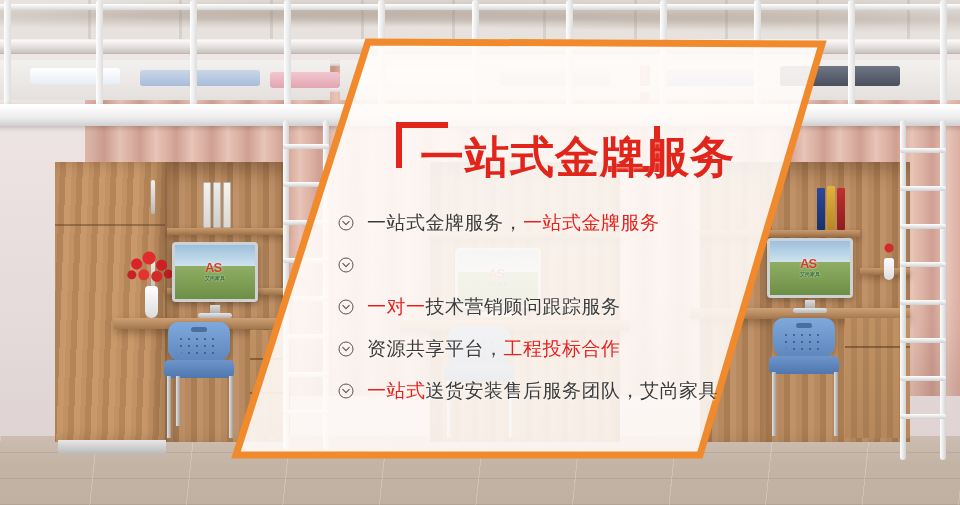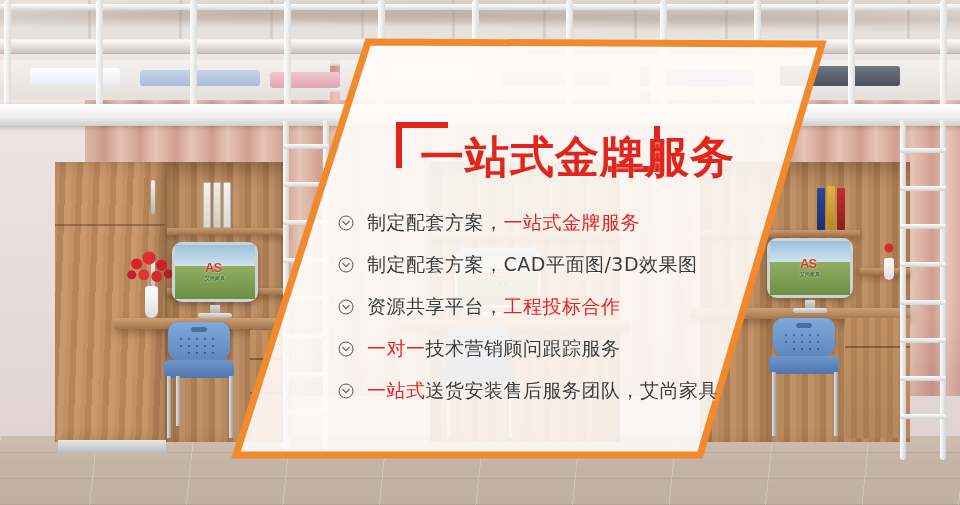--- a/index.html
+++ b/index.html
@@ -148,21 +148,21 @@
   .drawers{
     position:absolute;
     background:
       repeating-linear-gradient(90deg,#c0906191 0 6px, #a87d5391 6px 12px),
       linear-gradient(#c19265,#a87c52);
   }
   .drawer-line{ position:absolute; height:2px; background:rgba(80,50,25,.5); }
 
   
   .monitor{
-    position:absolute; width:86px; height:60px; border-radius:10px;
+    position:absolute; width:86px; height:60px; border-radius:4px;
     background:linear-gradient(#87a8c4 0 38%, #7fa35c 38% 100%);
     border:3px solid #cfd2d4;
     box-shadow:0 3px 7px rgba(0,0,0,.3);
   }
   .monitor .sky{ position:absolute; left:0; top:0; width:100%; height:38%;
     background:linear-gradient(#9cc0dc,#cfe2ee); }
   .monitor .field{ position:absolute; left:0; bottom:0; width:100%; height:62%;
     background:linear-gradient(#8fae63,#6d8f45); }
   .monitor .logo{
     position:absolute; left:50%; top:46%; transform:translate(-50%,-50%);
@@ -471,57 +471,54 @@
     <div class="bullets">
 
       <div class="bullet-row">
         <span class="bullet-icon">
           <svg width="16" height="16" viewBox="0 0 16 16">
             <circle cx="8" cy="8" r="7" fill="none" stroke="#555" stroke-width="1"></circle>
             <polyline points="4.8,6.4 8,9.6 11.2,6.4" fill="none" stroke="#555" stroke-width="1.1" stroke-linecap="round" stroke-linejoin="round"></polyline>
           </svg>
         </span>
         <span class="bullet-text">
-          <span>制定配套方案，</span><span class="hl">一站式金牌服务</span>
+          <span>一站式金牌服务，</span><span class="hl">一站式金牌服务</span>
         </span>
       </div>
 
       <div class="bullet-row">
         <span class="bullet-icon">
           <svg width="16" height="16" viewBox="0 0 16 16">
             <circle cx="8" cy="8" r="7" fill="none" stroke="#555" stroke-width="1"></circle>
             <polyline points="4.8,6.4 8,9.6 11.2,6.4" fill="none" stroke="#555" stroke-width="1.1" stroke-linecap="round" stroke-linejoin="round"></polyline>
           </svg>
         </span>
-        <span class="bullet-text">
-          <span>制定配套方案，CAD平面图/3D效果图</span>
-        </span>
       </div>
 
       <div class="bullet-row">
         <span class="bullet-icon">
           <svg width="16" height="16" viewBox="0 0 16 16">
             <circle cx="8" cy="8" r="7" fill="none" stroke="#555" stroke-width="1"></circle>
             <polyline points="4.8,6.4 8,9.6 11.2,6.4" fill="none" stroke="#555" stroke-width="1.1" stroke-linecap="round" stroke-linejoin="round"></polyline>
           </svg>
         </span>
         <span class="bullet-text">
-          <span>资源共享平台，</span><span class="hl">工程投标合作</span>
+          <span class="hl">一对一</span><span>技术营销顾问跟踪服务</span>
         </span>
       </div>
 
       <div class="bullet-row">
         <span class="bullet-icon">
           <svg width="16" height="16" viewBox="0 0 16 16">
             <circle cx="8" cy="8" r="7" fill="none" stroke="#555" stroke-width="1"></circle>
             <polyline points="4.8,6.4 8,9.6 11.2,6.4" fill="none" stroke="#555" stroke-width="1.1" stroke-linecap="round" stroke-linejoin="round"></polyline>
           </svg>
         </span>
         <span class="bullet-text">
-          <span class="hl">一对一</span><span>技术营销顾问跟踪服务</span>
+          <span>资源共享平台，</span><span class="hl">工程投标合作</span>
         </span>
       </div>
 
       <div class="bullet-row">
         <span class="bullet-icon">
           <svg width="16" height="16" viewBox="0 0 16 16">
             <circle cx="8" cy="8" r="7" fill="none" stroke="#555" stroke-width="1"></circle>
             <polyline points="4.8,6.4 8,9.6 11.2,6.4" fill="none" stroke="#555" stroke-width="1.1" stroke-linecap="round" stroke-linejoin="round"></polyline>
           </svg>
         </span>

